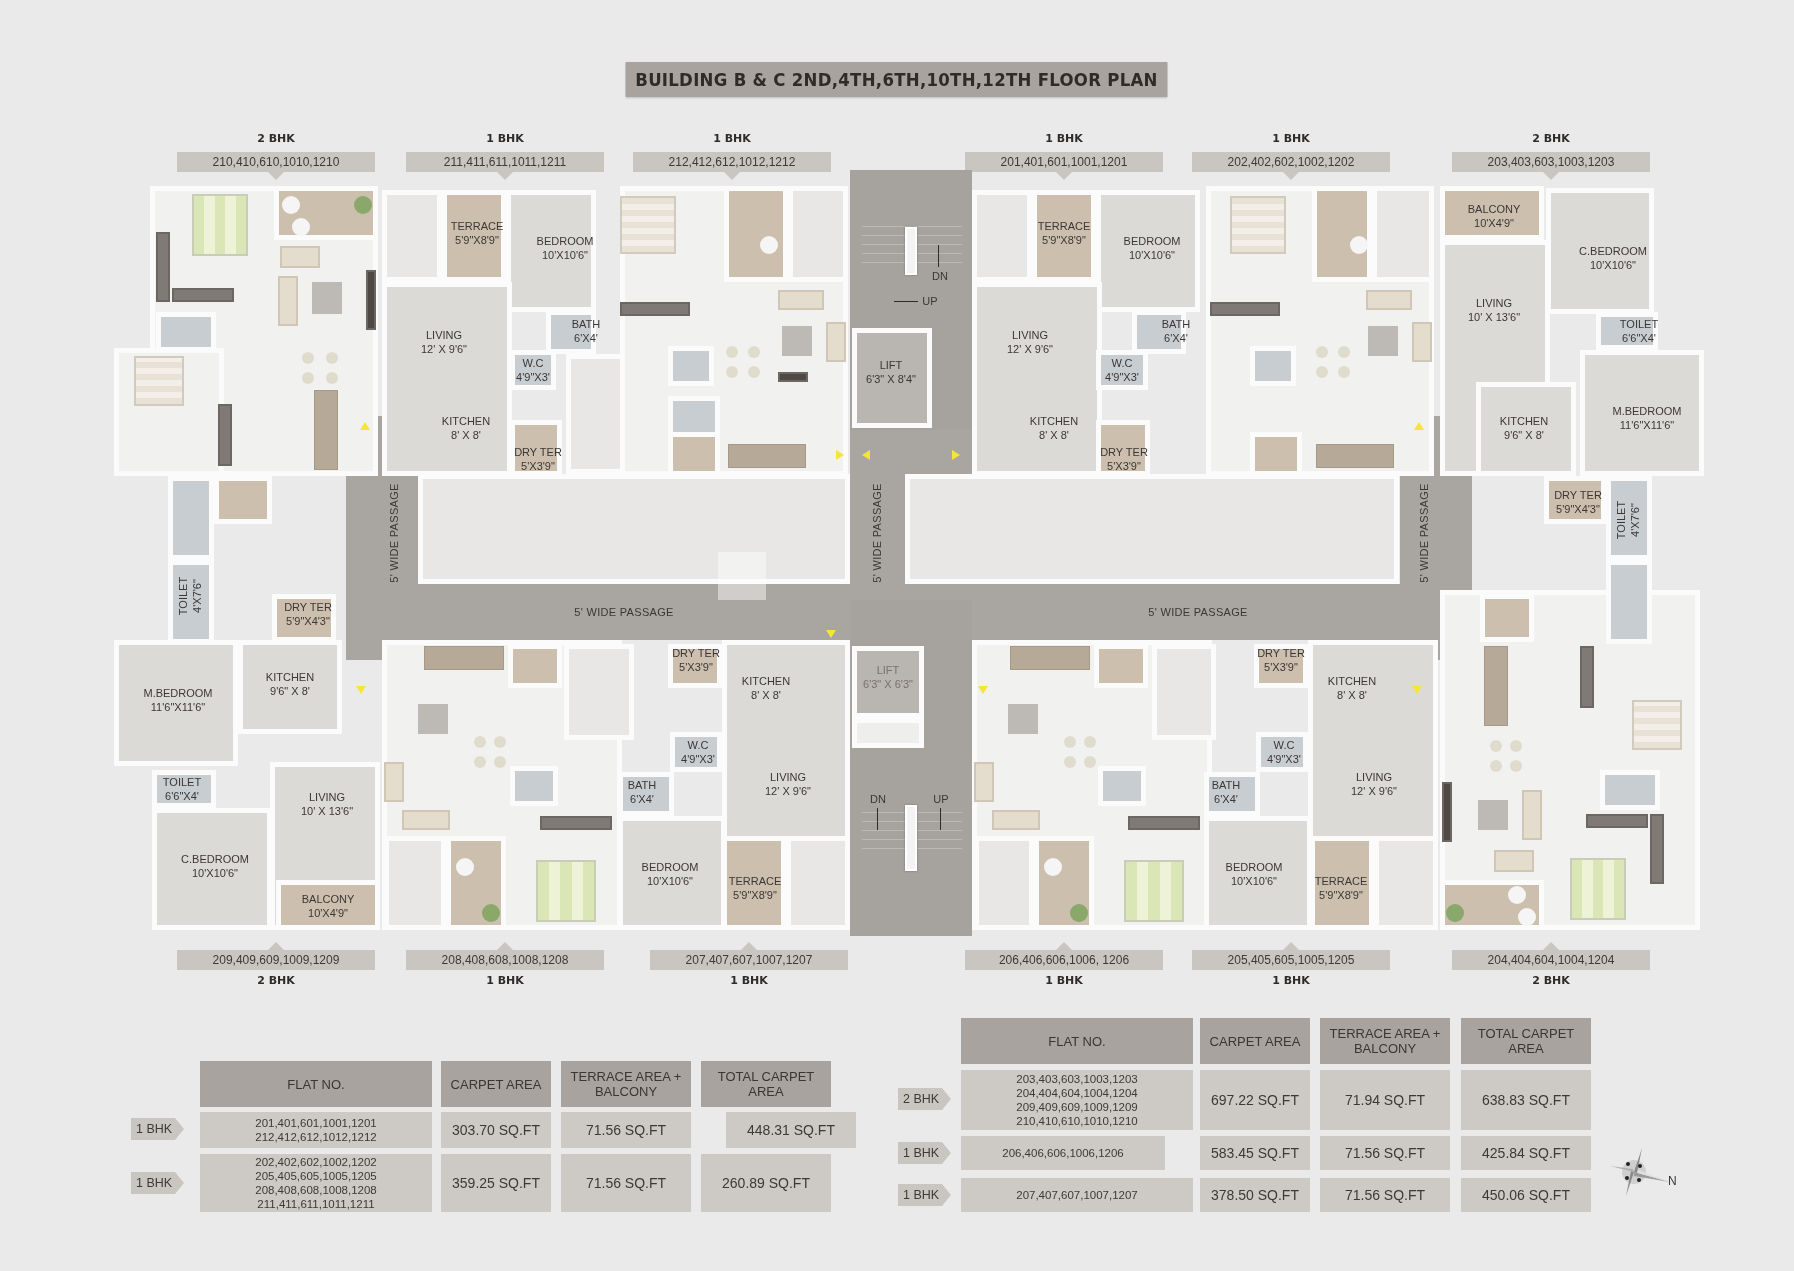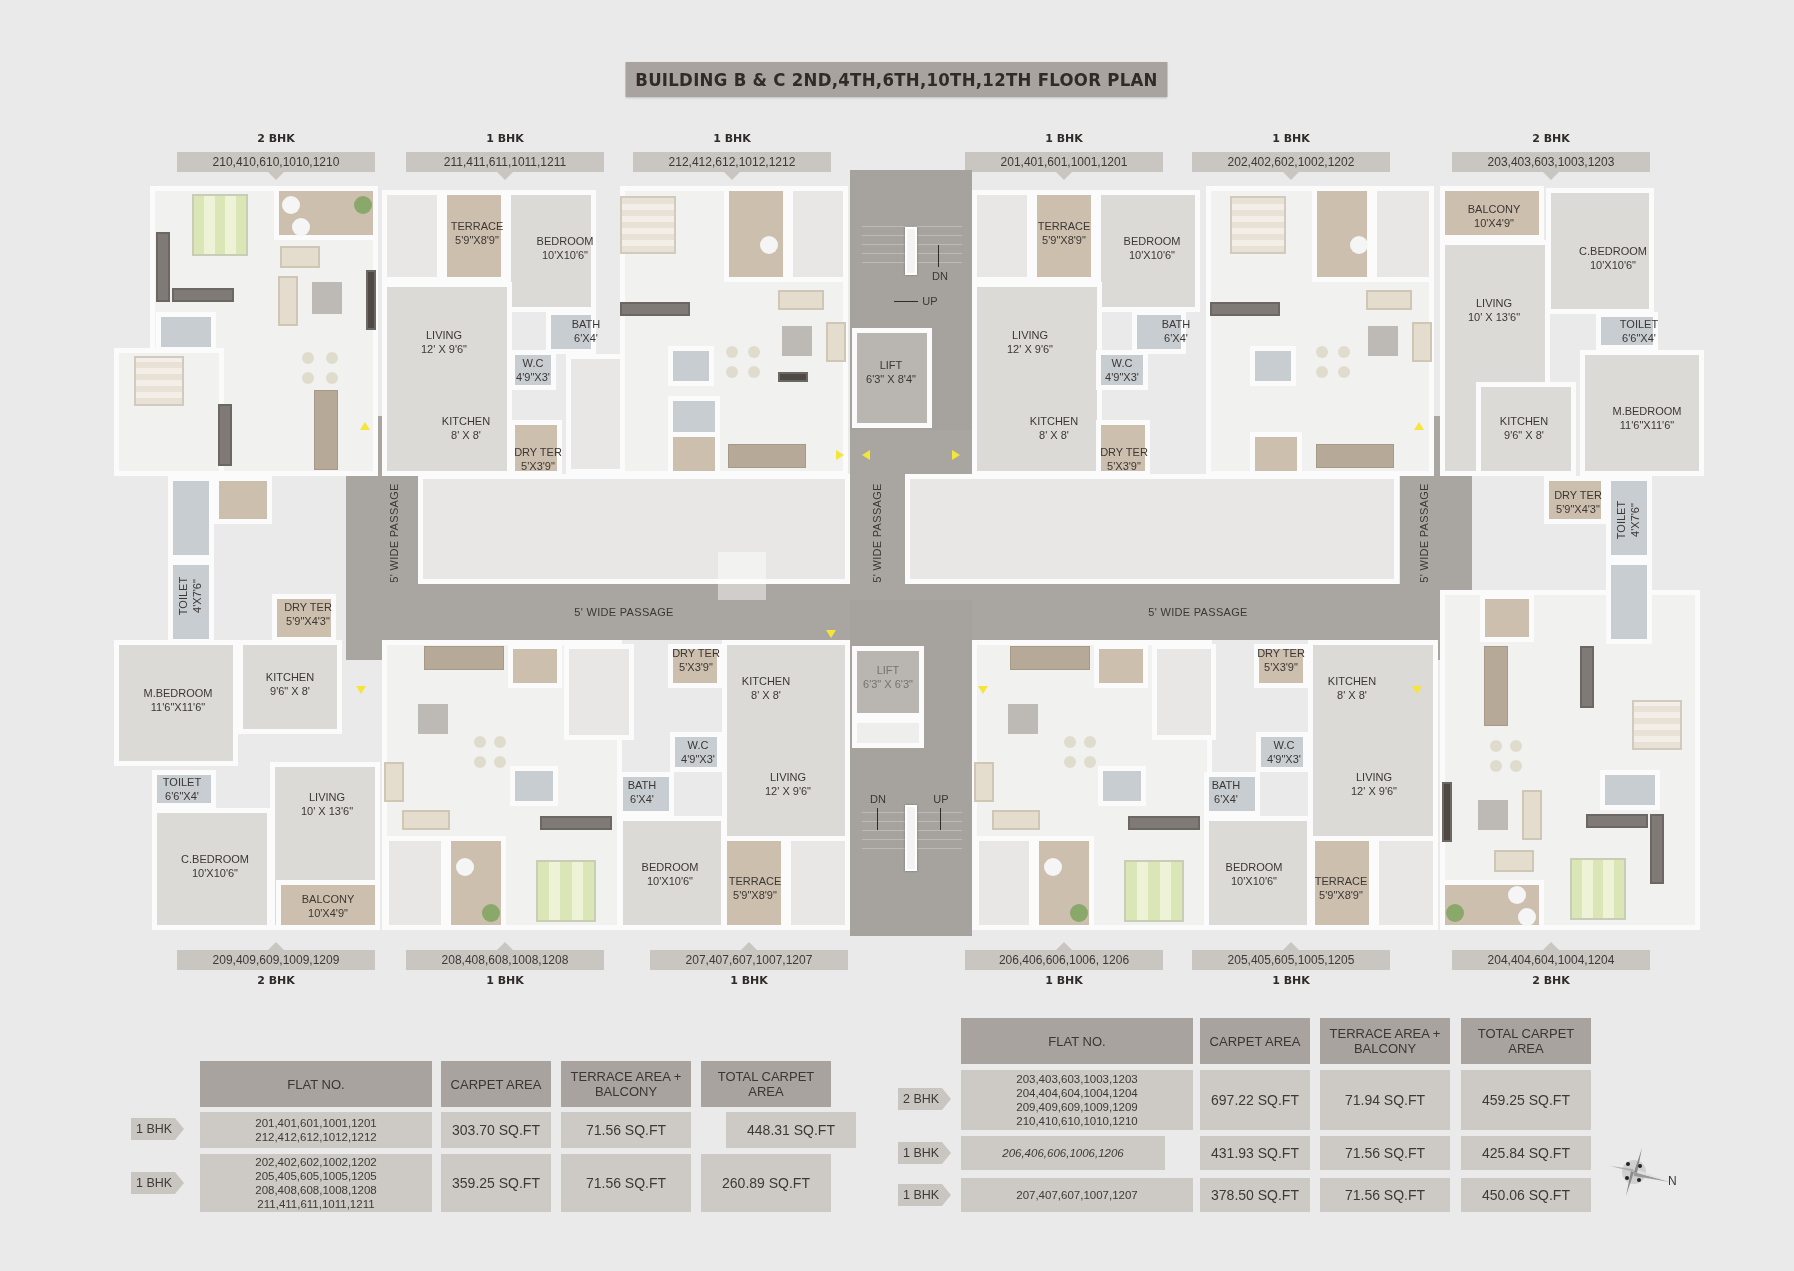--- a/index.html
+++ b/index.html
@@ -461,25 +461,25 @@
   <div class="cell head" style="left:1320px;top:1018px;width:130px;height:46px;">TERRACE AREA + BALCONY</div>
   <div class="cell head" style="left:1461px;top:1018px;width:130px;height:46px;">TOTAL CARPET AREA</div>
 
   <div class="bhk-tag" style="left:898px;top:1088px;">2 BHK</div>
   <div class="cell small" style="left:961px;top:1070px;width:232px;height:60px;white-space:pre-line;">203,403,603,1003,1203
 204,404,604,1004,1204
 209,409,609,1009,1209
 210,410,610,1010,1210</div>
   <div class="cell" style="left:1200px;top:1070px;width:110px;height:60px;">697.22 SQ.FT</div>
   <div class="cell" style="left:1320px;top:1070px;width:130px;height:60px;">71.94 SQ.FT</div>
-  <div class="cell" style="left:1461px;top:1070px;width:130px;height:60px;">459.25 SQ.FT</div>
+  <div class="cell" style="left:1461px;top:1070px;width:130px;height:60px;">638.83 SQ.FT</div>
 
   <div class="bhk-tag" style="left:898px;top:1142px;">1 BHK</div>
-  <div class="cell small" style="left:961px;top:1136px;width:204px;height:34px;font-style:italic;">206,406,606,1006,1206</div>
-  <div class="cell" style="left:1200px;top:1136px;width:110px;height:34px;">431.93 SQ.FT</div>
+  <div class="cell small" style="left:961px;top:1136px;width:204px;height:34px;">206,406,606,1006,1206</div>
+  <div class="cell" style="left:1200px;top:1136px;width:110px;height:34px;">583.45 SQ.FT</div>
   <div class="cell" style="left:1320px;top:1136px;width:130px;height:34px;">71.56 SQ.FT</div>
   <div class="cell" style="left:1461px;top:1136px;width:130px;height:34px;">425.84 SQ.FT</div>
 
   <div class="bhk-tag" style="left:898px;top:1184px;">1 BHK</div>
   <div class="cell small" style="left:961px;top:1178px;width:232px;height:34px;">207,407,607,1007,1207</div>
   <div class="cell" style="left:1200px;top:1178px;width:110px;height:34px;">378.50 SQ.FT</div>
   <div class="cell" style="left:1320px;top:1178px;width:130px;height:34px;">71.56 SQ.FT</div>
   <div class="cell" style="left:1461px;top:1178px;width:130px;height:34px;">450.06 SQ.FT</div>
 </div>
 

